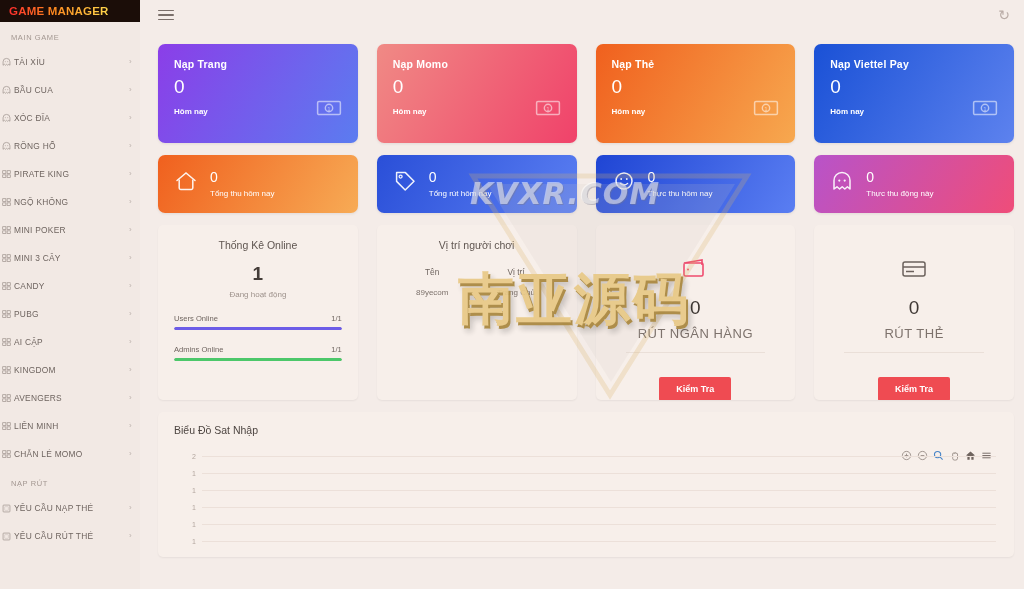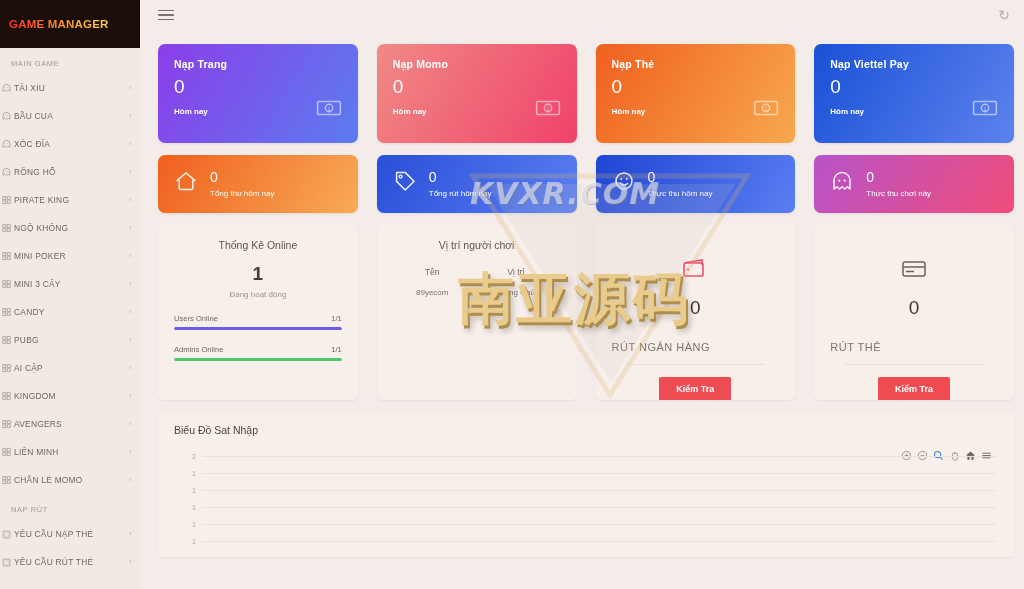--- a/index.html
+++ b/index.html
@@ -13,21 +13,21 @@
 
   
   #sidebar {
     width: 140px; height: 589px;
     background: #f2e9e4;
     flex: 0 0 140px;
     overflow: hidden;
     position: relative;
   }
   #brand {
-    height: 48px; background: #1b0d08;
+    height: 22px; background: #1b0d08;
     display: flex; align-items: center; padding-left: 9px;
   }
   #brand .brand-text {
     font-size: 11.5px; font-weight: bold; letter-spacing: .2px;
     background: linear-gradient(90deg,#ff2d2d 0%, #ff8b1f 45%, #ffd84d 100%);
     -webkit-background-clip: text; background-clip: text;
     -webkit-text-fill-color: transparent; color: #ffb02e;
   }
   .nav-section {
     font-size: 7.5px; color: #a39791; letter-spacing: .6px;
@@ -104,24 +104,24 @@
   .ptable th {
     font-size: 8.4px; font-weight: 400; color: #6f6560;
     padding: 6px 4px; text-align: center;
   }
   .ptable td {
     font-size: 8px; color: #7d726c; padding: 5px 4px; text-align: center;
   }
 
   .wd-ico { display: flex; justify-content: center; margin-top: 18px; }
   .wd-num { font-size: 19px; color: #3f3834; text-align: center; margin-top: 16px; }
-  .wd-label { font-size: 11px; color: #7d726c; letter-spacing: .5px; margin-top: 22px; text-transform: uppercase; }
+  .wd-label { font-size: 13px; color: #7d726c; text-align: center; letter-spacing: .5px; margin-top: 7px; text-transform: uppercase; }
   .wd-divider { height: 1px; background: #eadfd8; margin: 11px 14px 0; }
   .wd-btn {
-    display: block; margin: 12px auto 0; border: none; cursor: pointer;
+    display: block; margin: 24px auto 0; border: none; cursor: pointer;
     background: #ef4b52; color: #fff; font-size: 9px; font-weight: bold;
     padding: 7px 17px; border-radius: 2px;
     font-family: "Liberation Sans", sans-serif;
   }
 
   
   .chartcard {
     margin-top: 12px; background: #f7efea; border-radius: 5px;
     box-shadow: 0 1px 2px rgba(0,0,0,.06);
     padding: 12px 16px 0 16px; height: 145px; position: relative; overflow: hidden;
@@ -462,21 +462,21 @@
             </span>
           </div>
           <div class="midcard" style="background: linear-gradient(120deg, rgb(184, 83, 201), rgb(239, 77, 121));">
             <span class="mid-ico"><svg width="24" height="24" viewBox="0 0 24 24" xmlns="http://www.w3.org/2000/svg">
                 <path d="M4 19 V10.5 a8 8 0 0116 0 V19 l-2.6-2.2L14.8 19l-2.6-2.2L9.6 19 7 16.8z" fill="none" stroke="#ffffff" stroke-width="1.5" stroke-linejoin="round"></path>
                <circle cx="9.3" cy="10.6" r="1.1" fill="#ffffff"></circle>
                 <circle cx="14.7" cy="10.6" r="1.1" fill="#ffffff"></circle>
               </svg></span>
             <span>
               <div class="mid-value">0</div>
-              <div class="mid-sub">Thực thu chơi này</div>
+              <div class="mid-sub">Thực thu động này</div>
             </span>
           </div>
         </div>
 
       <div class="row3">
 
         <div class="panel">
           <div class="panel-title">Thống Kê Online</div>
           <div class="online-num">1</div>
           <div class="online-sub">Đang hoạt động</div>

